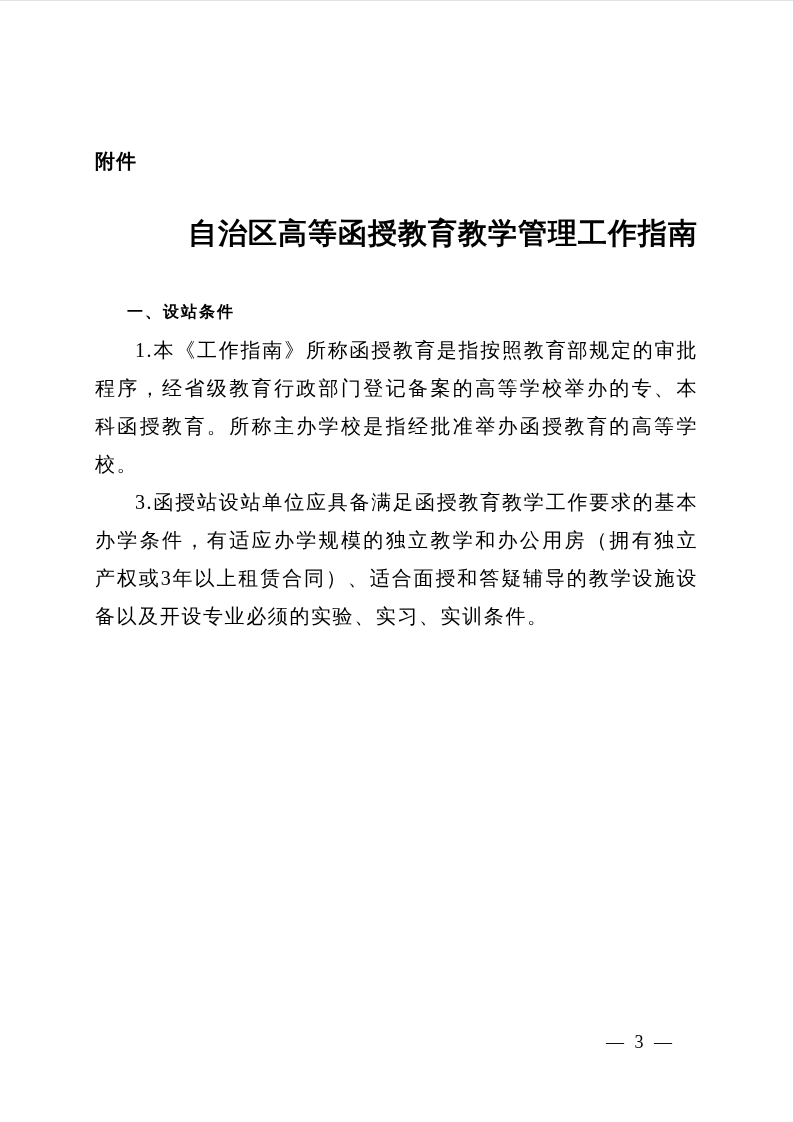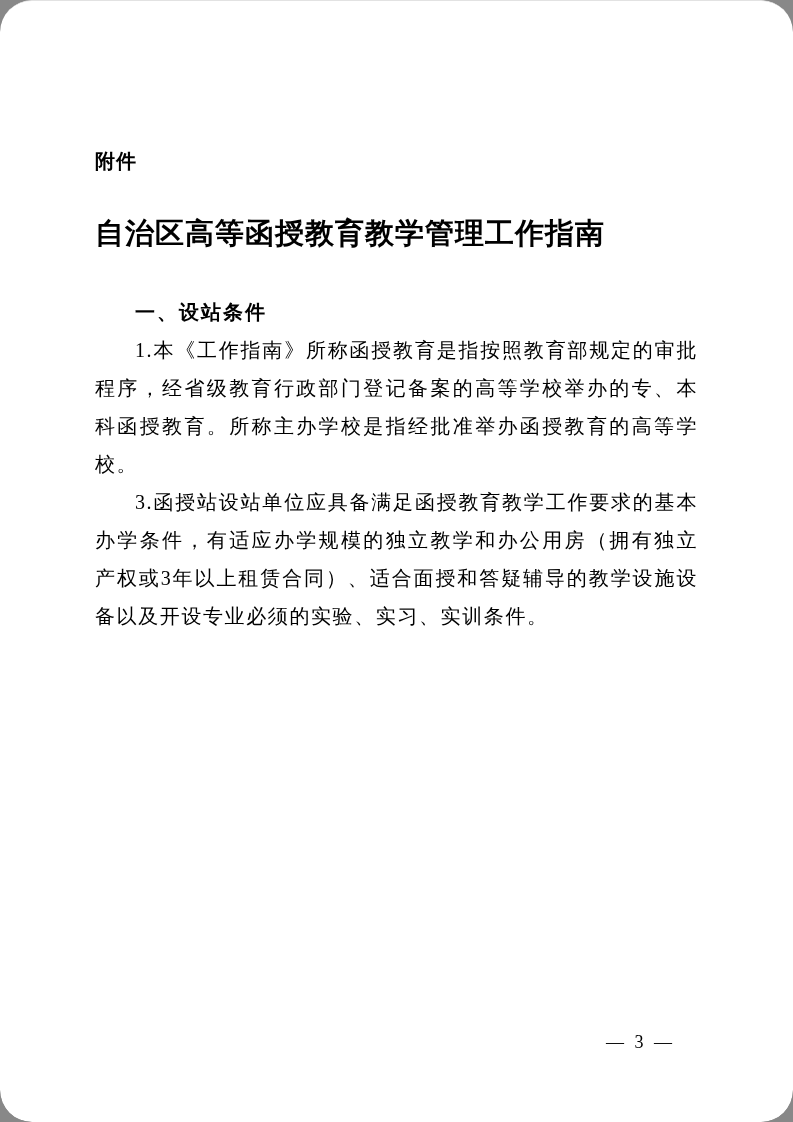--- a/index.html
+++ b/index.html
@@ -1,15 +1,15 @@
 <!DOCTYPE html>
 <html><head>
 <meta charset="utf-8">
 <style>
-  * { margin: 0; padding: 0; box-sizing: border-box; border-radius: 32px; }
+  * { margin: 0; padding: 0; box-sizing: border-box; }
   html, body { background: #888; }
   .page {
     position: relative;
     width: 793px;
     height: 1122px;
     margin: 0 auto;
     background: #ffffff;
     overflow: hidden;
     font-family: "Liberation Serif", "DejaVu Serif", serif;
     color: #000000;
@@ -26,37 +26,37 @@
     font-weight: 600;
     font-size: 20px;
     line-height: 24px;
     letter-spacing: 1px;
   }
   .doc-title {
     margin-top: 40px;
     font-size: 29px;
     line-height: 40px;
     font-weight: 700;
-    text-align: left;
+    text-align: right;
     letter-spacing: 1px;
     font-family: "Liberation Serif", "DejaVu Serif", serif;
   }
   .body-block { margin-top: 40px; }
   .para {
     font-size: 20px;
     line-height: 38px;
     letter-spacing: 1.6px;
     text-align: justify;
     text-indent: 2em;
     font-family: "Liberation Serif", "DejaVu Serif", serif;
   }
   .section-heading {
     font-family: "Liberation Sans", "DejaVu Sans", sans-serif;
     font-weight: 700;
-    font-size: 20px;
+    font-size: 16px;
     line-height: 38px;
     letter-spacing: 2px;
     text-indent: 2em;
   }
   .page-number {
     position: absolute;
     top: 1030px;
     right: 118px;
     font-size: 18px;
     line-height: 22px;

